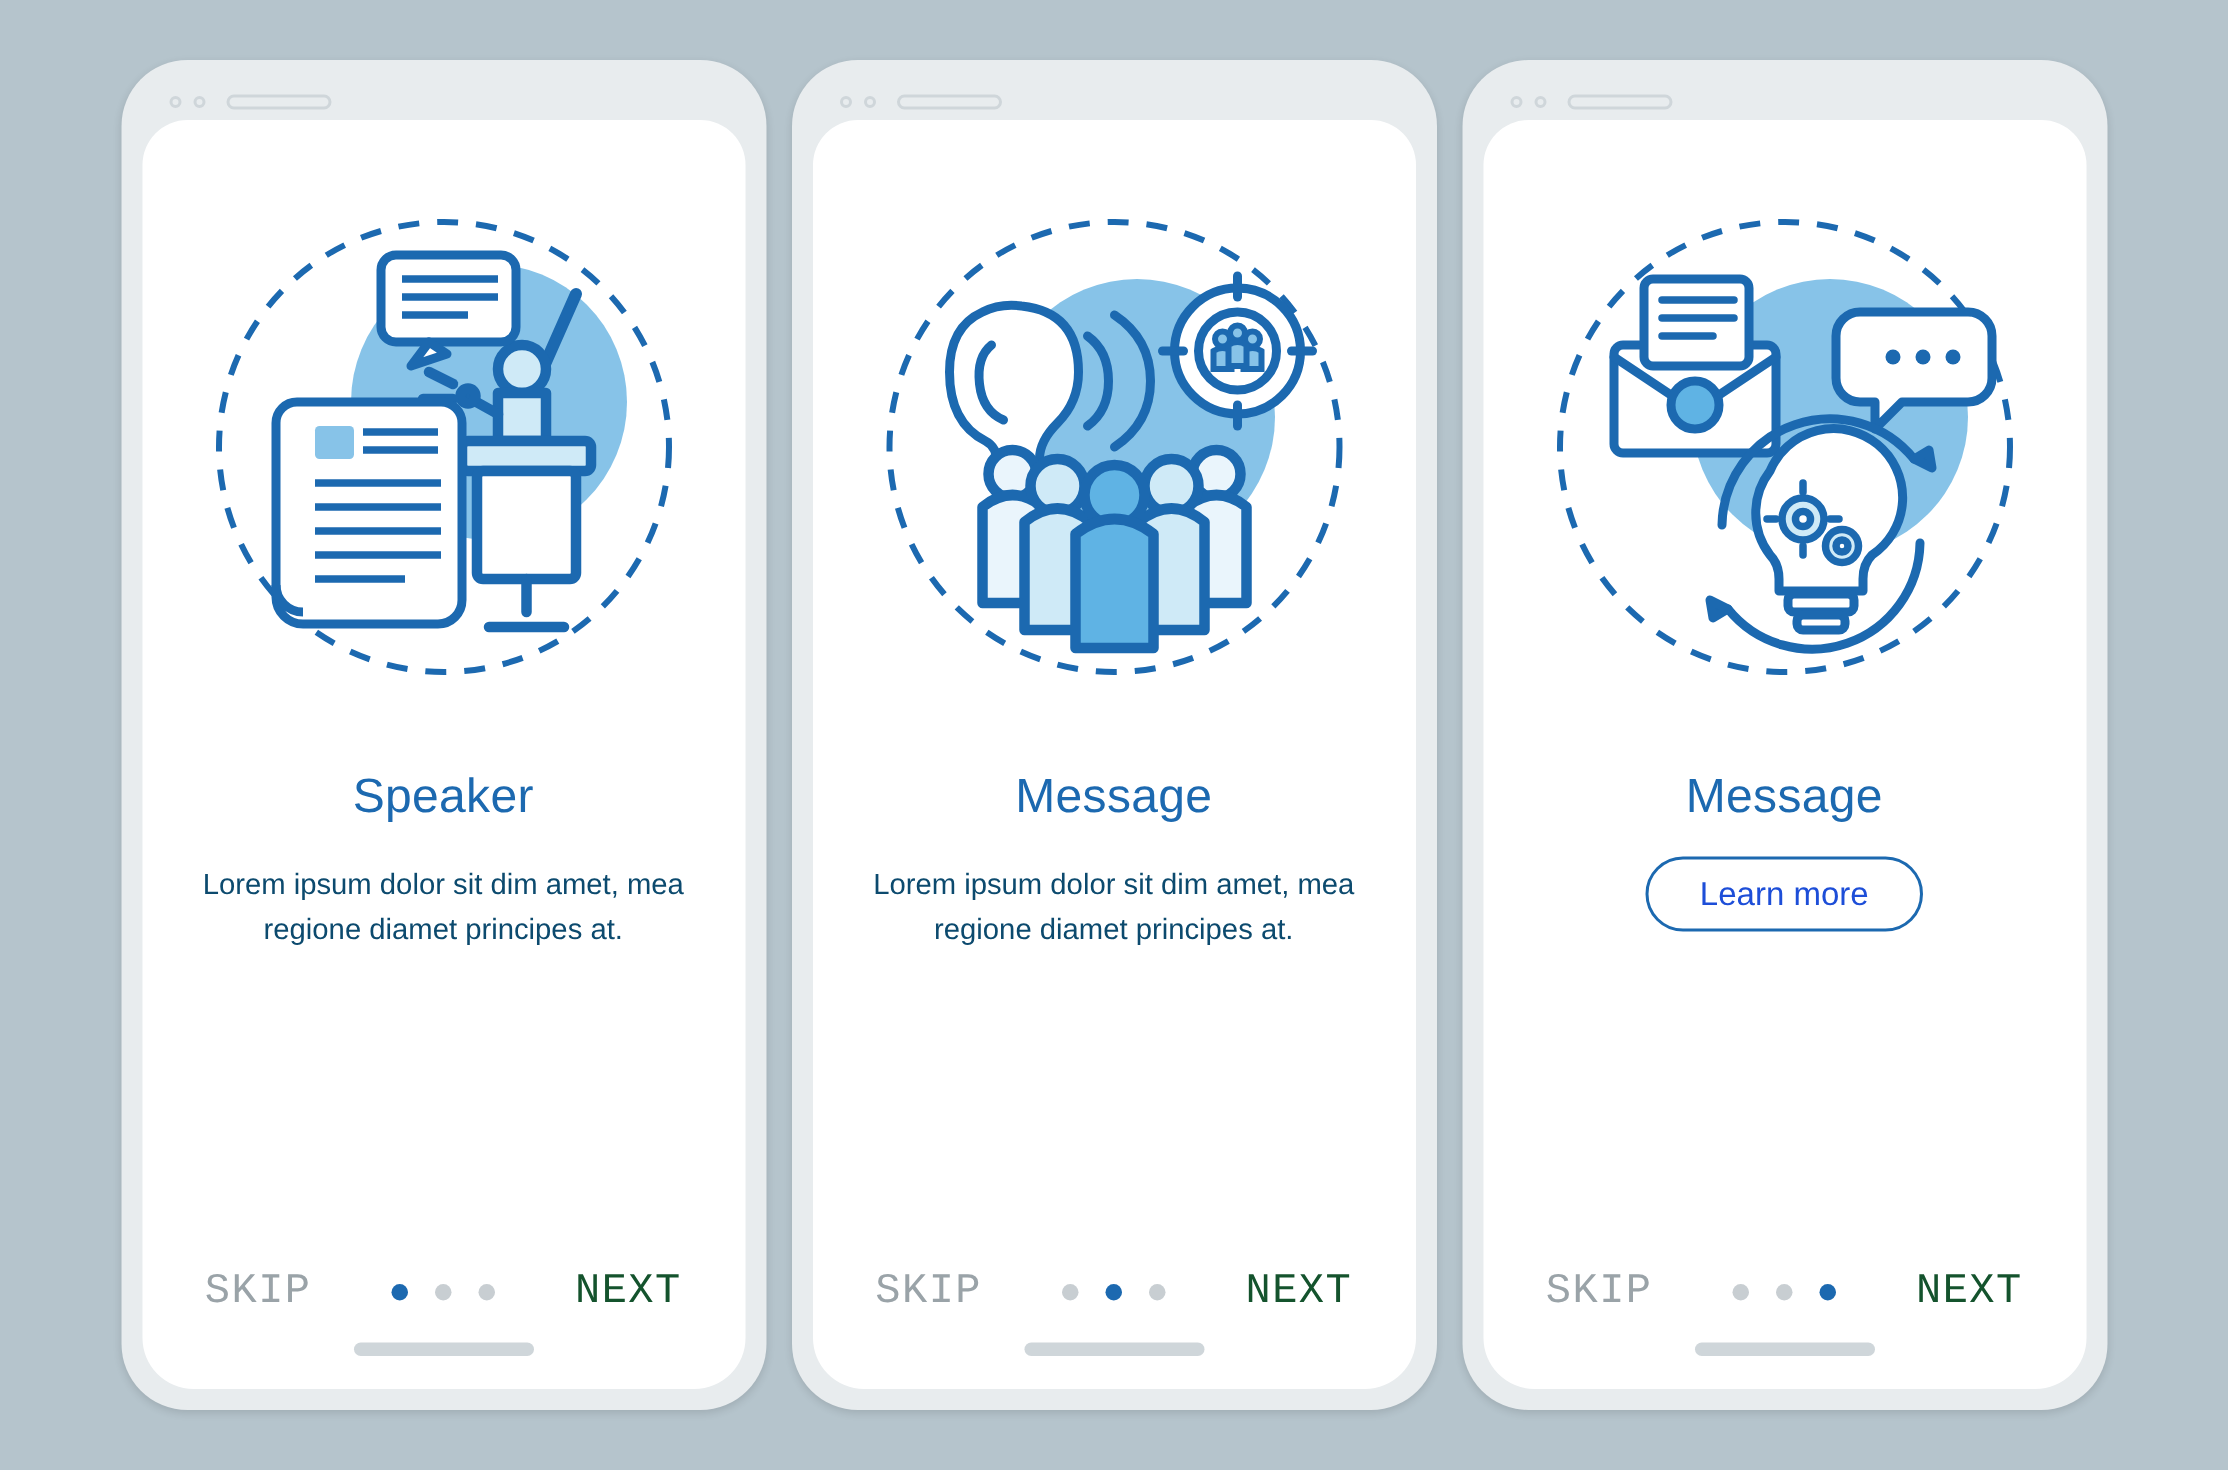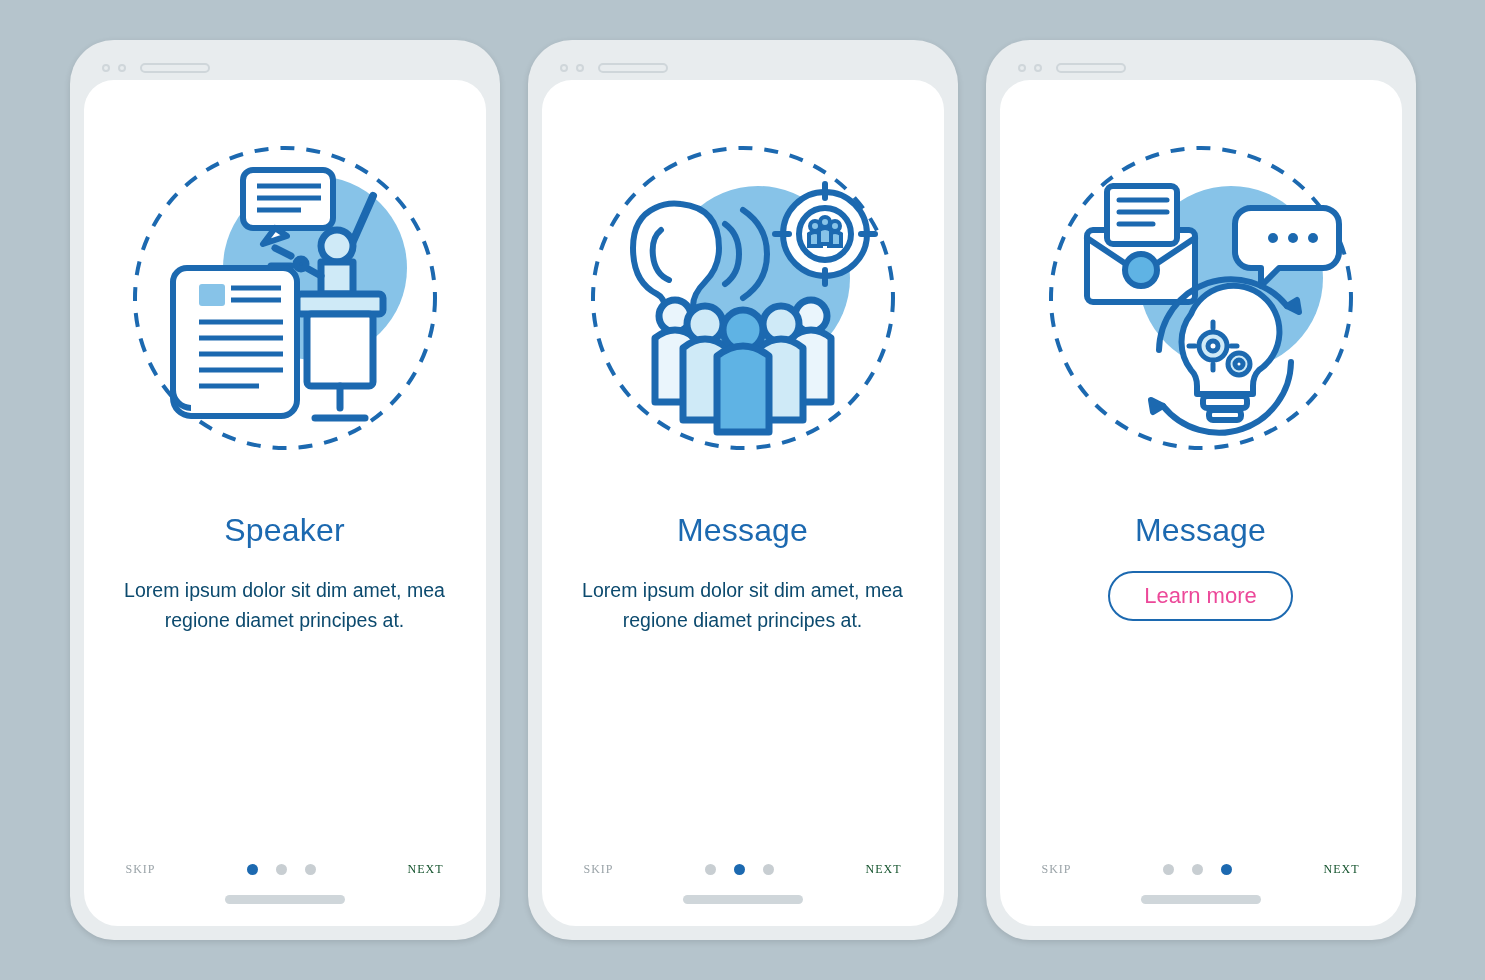--- a/index.html
+++ b/index.html
@@ -9,21 +9,21 @@
     width: 1485px;
     height: 980px;
     position: relative;
     overflow: hidden;
   }
   .stage {
     position: absolute;
     top: 50%; left: 50%;
     transform: translate(-50%, -50%);
     display: flex;
-    gap: 28px;
+    gap: 17px;
   }
   .phone {
     width: 430px;
     height: 900px;
     background: #e8ecee;
     border-radius: 44px;
     padding: 14px;
     box-shadow: 0 2px 6px rgba(0,0,0,.12);
     display: flex;
     flex-direction: column;
@@ -74,43 +74,43 @@
     font-size: 19.5px;
     line-height: 1.55;
     color: #0c4a6e;
     text-align: center;
     font-weight: 400;
     max-width: 330px;
   }
   .learn-more {
     margin-top: 22px;
     border: 2.5px solid #1c69b0;
-    color: #ec4899;
+    color: #1d4ed8;
     font-size: 22px;
     padding: 10px 34px;
     border-radius: 999px;
     background: transparent;
     cursor: pointer;
     font-family: inherit;
   }
   .nav-row {
     margin-top: auto;
     width: 100%;
     display: flex;
     align-items: center;
     justify-content: space-between;
     padding: 0 8px 10px;
   }
   .nav-btn {
     background: none;
     border: none;
-    font-size: 12px;
+    font-size: 28px;
     letter-spacing: 1px;
     cursor: pointer;
-    font-family: Liberation Serif, serif;
+    font-family: Liberation Mono, monospace;
     font-weight: 500;
   }
   .skip { color: #9aa3a8; }
   .next { color: #14532d; }
   .dots { display: flex; gap: 18px; }
   .dot {
     width: 11px; height: 11px; border-radius: 50%;
     background: #c8ced2;
   }
   .dot.active { background: #1c69b0; }

